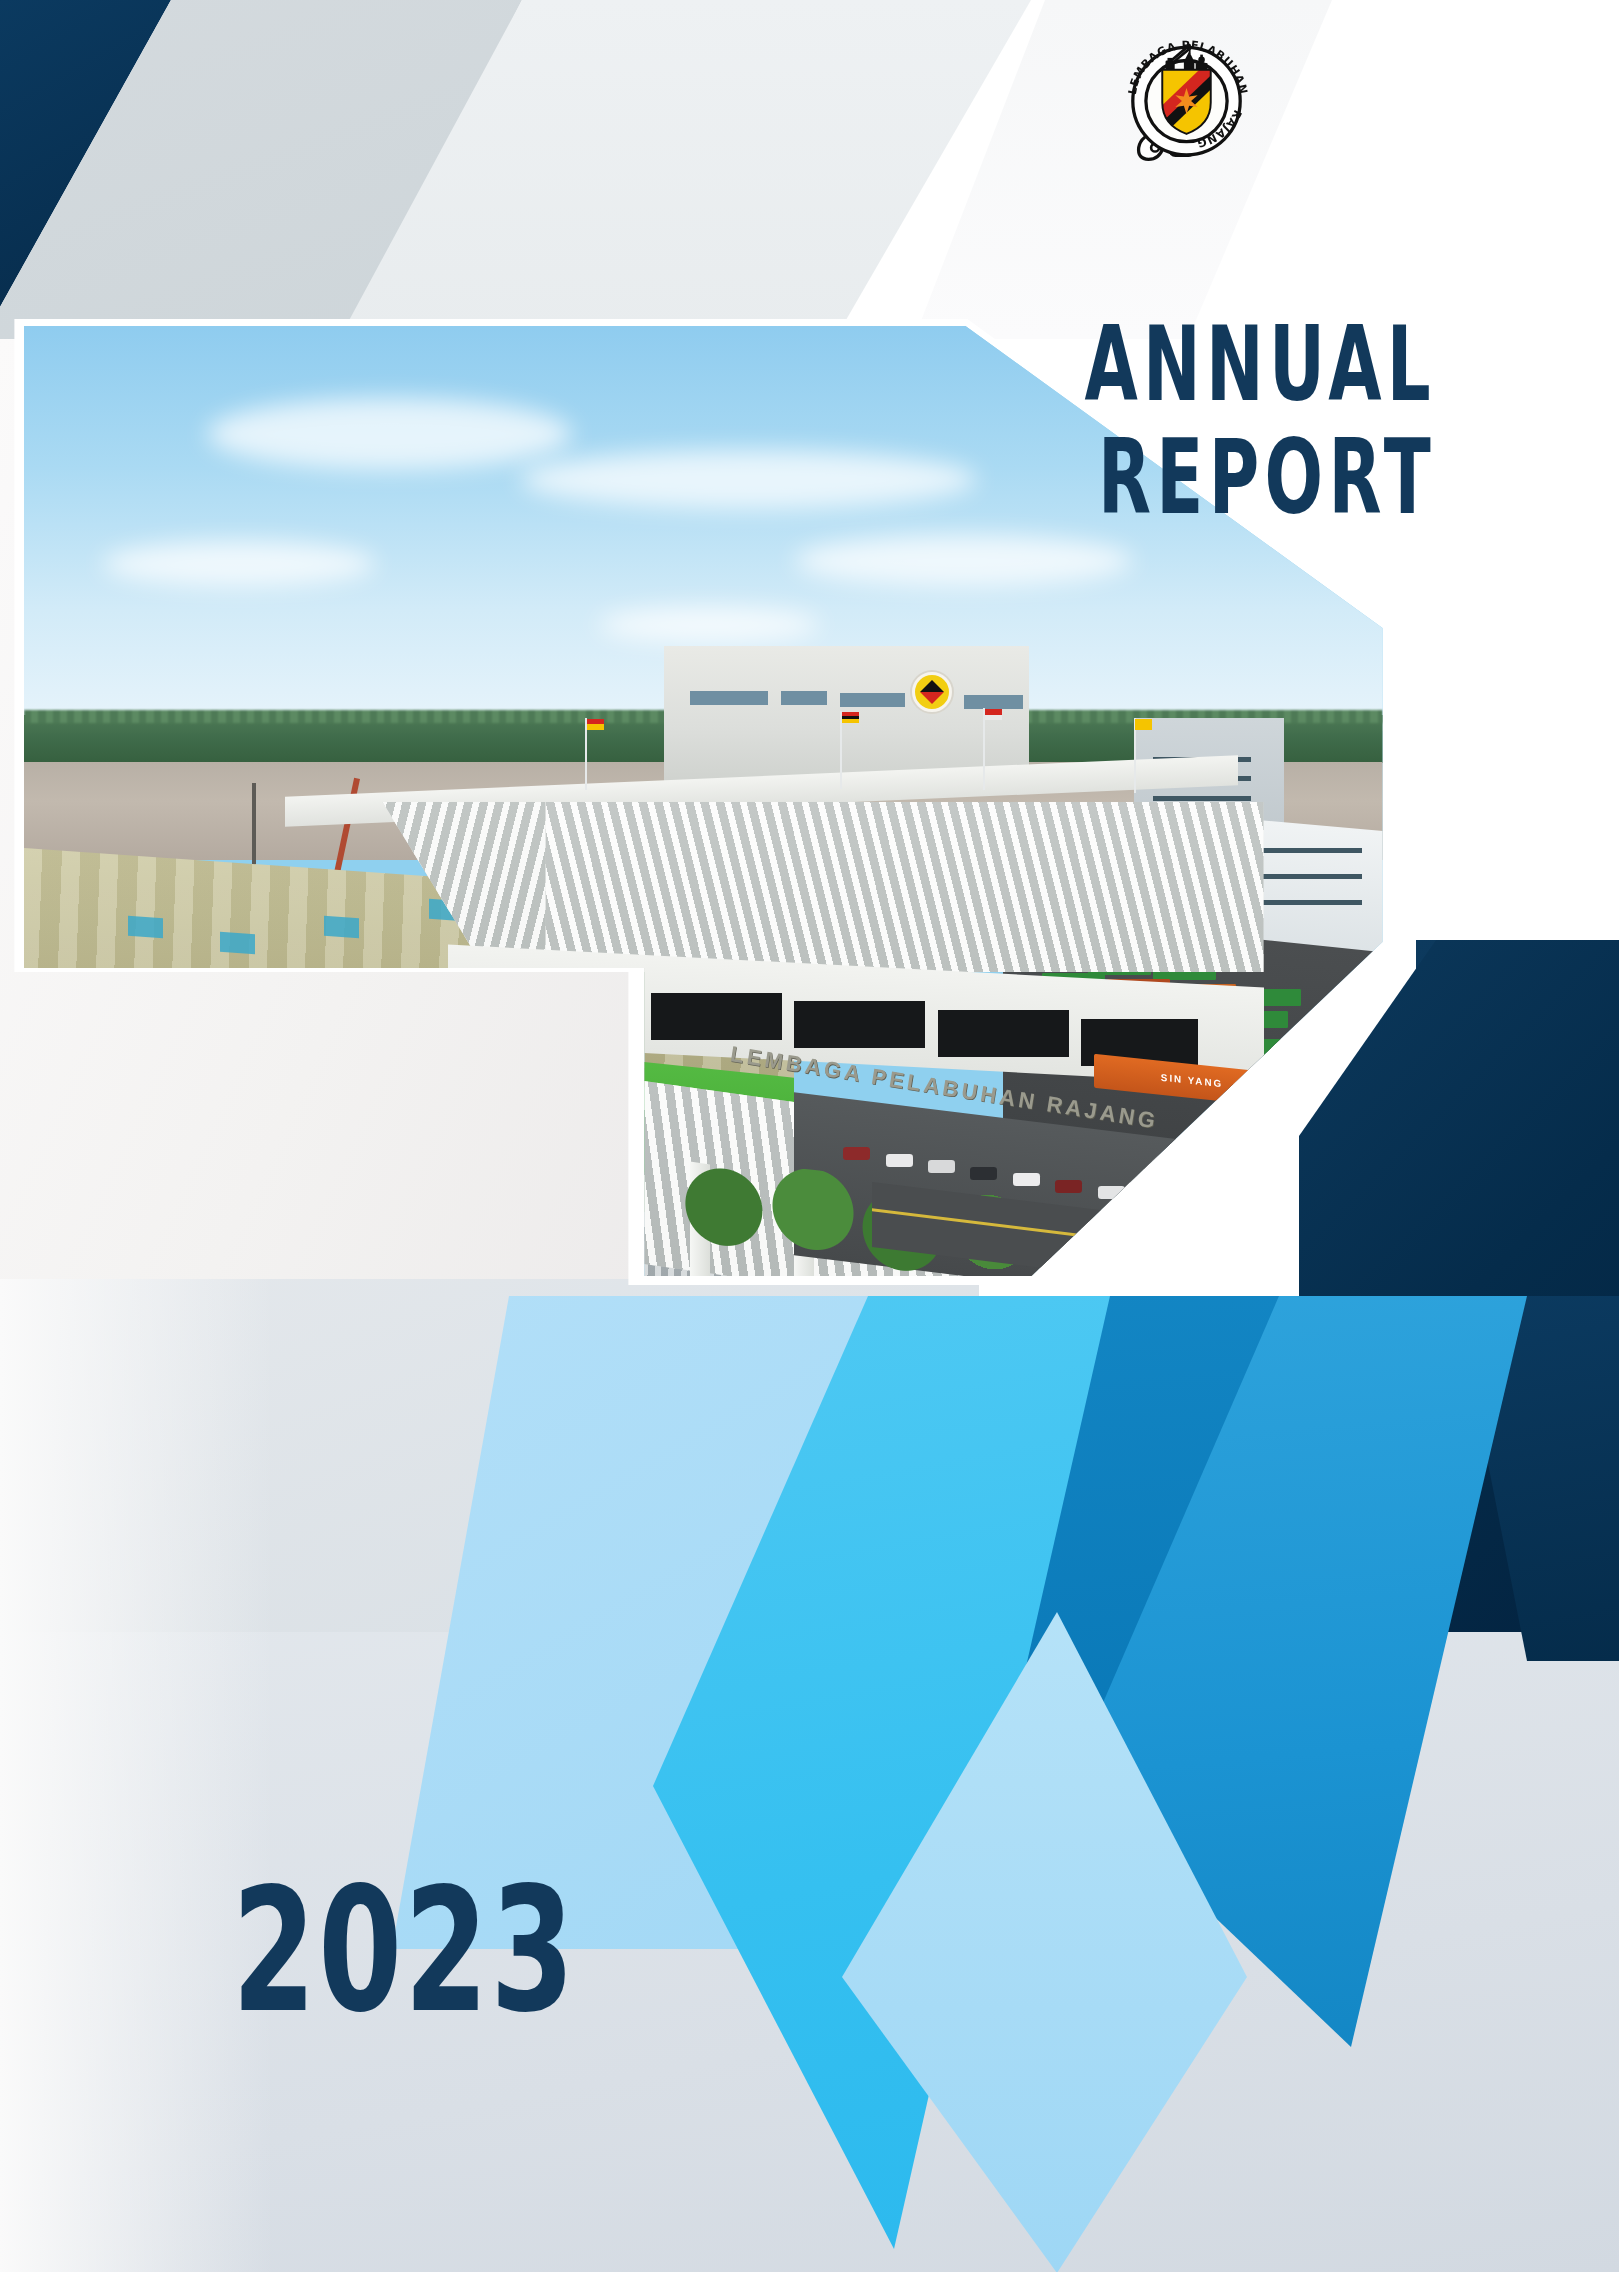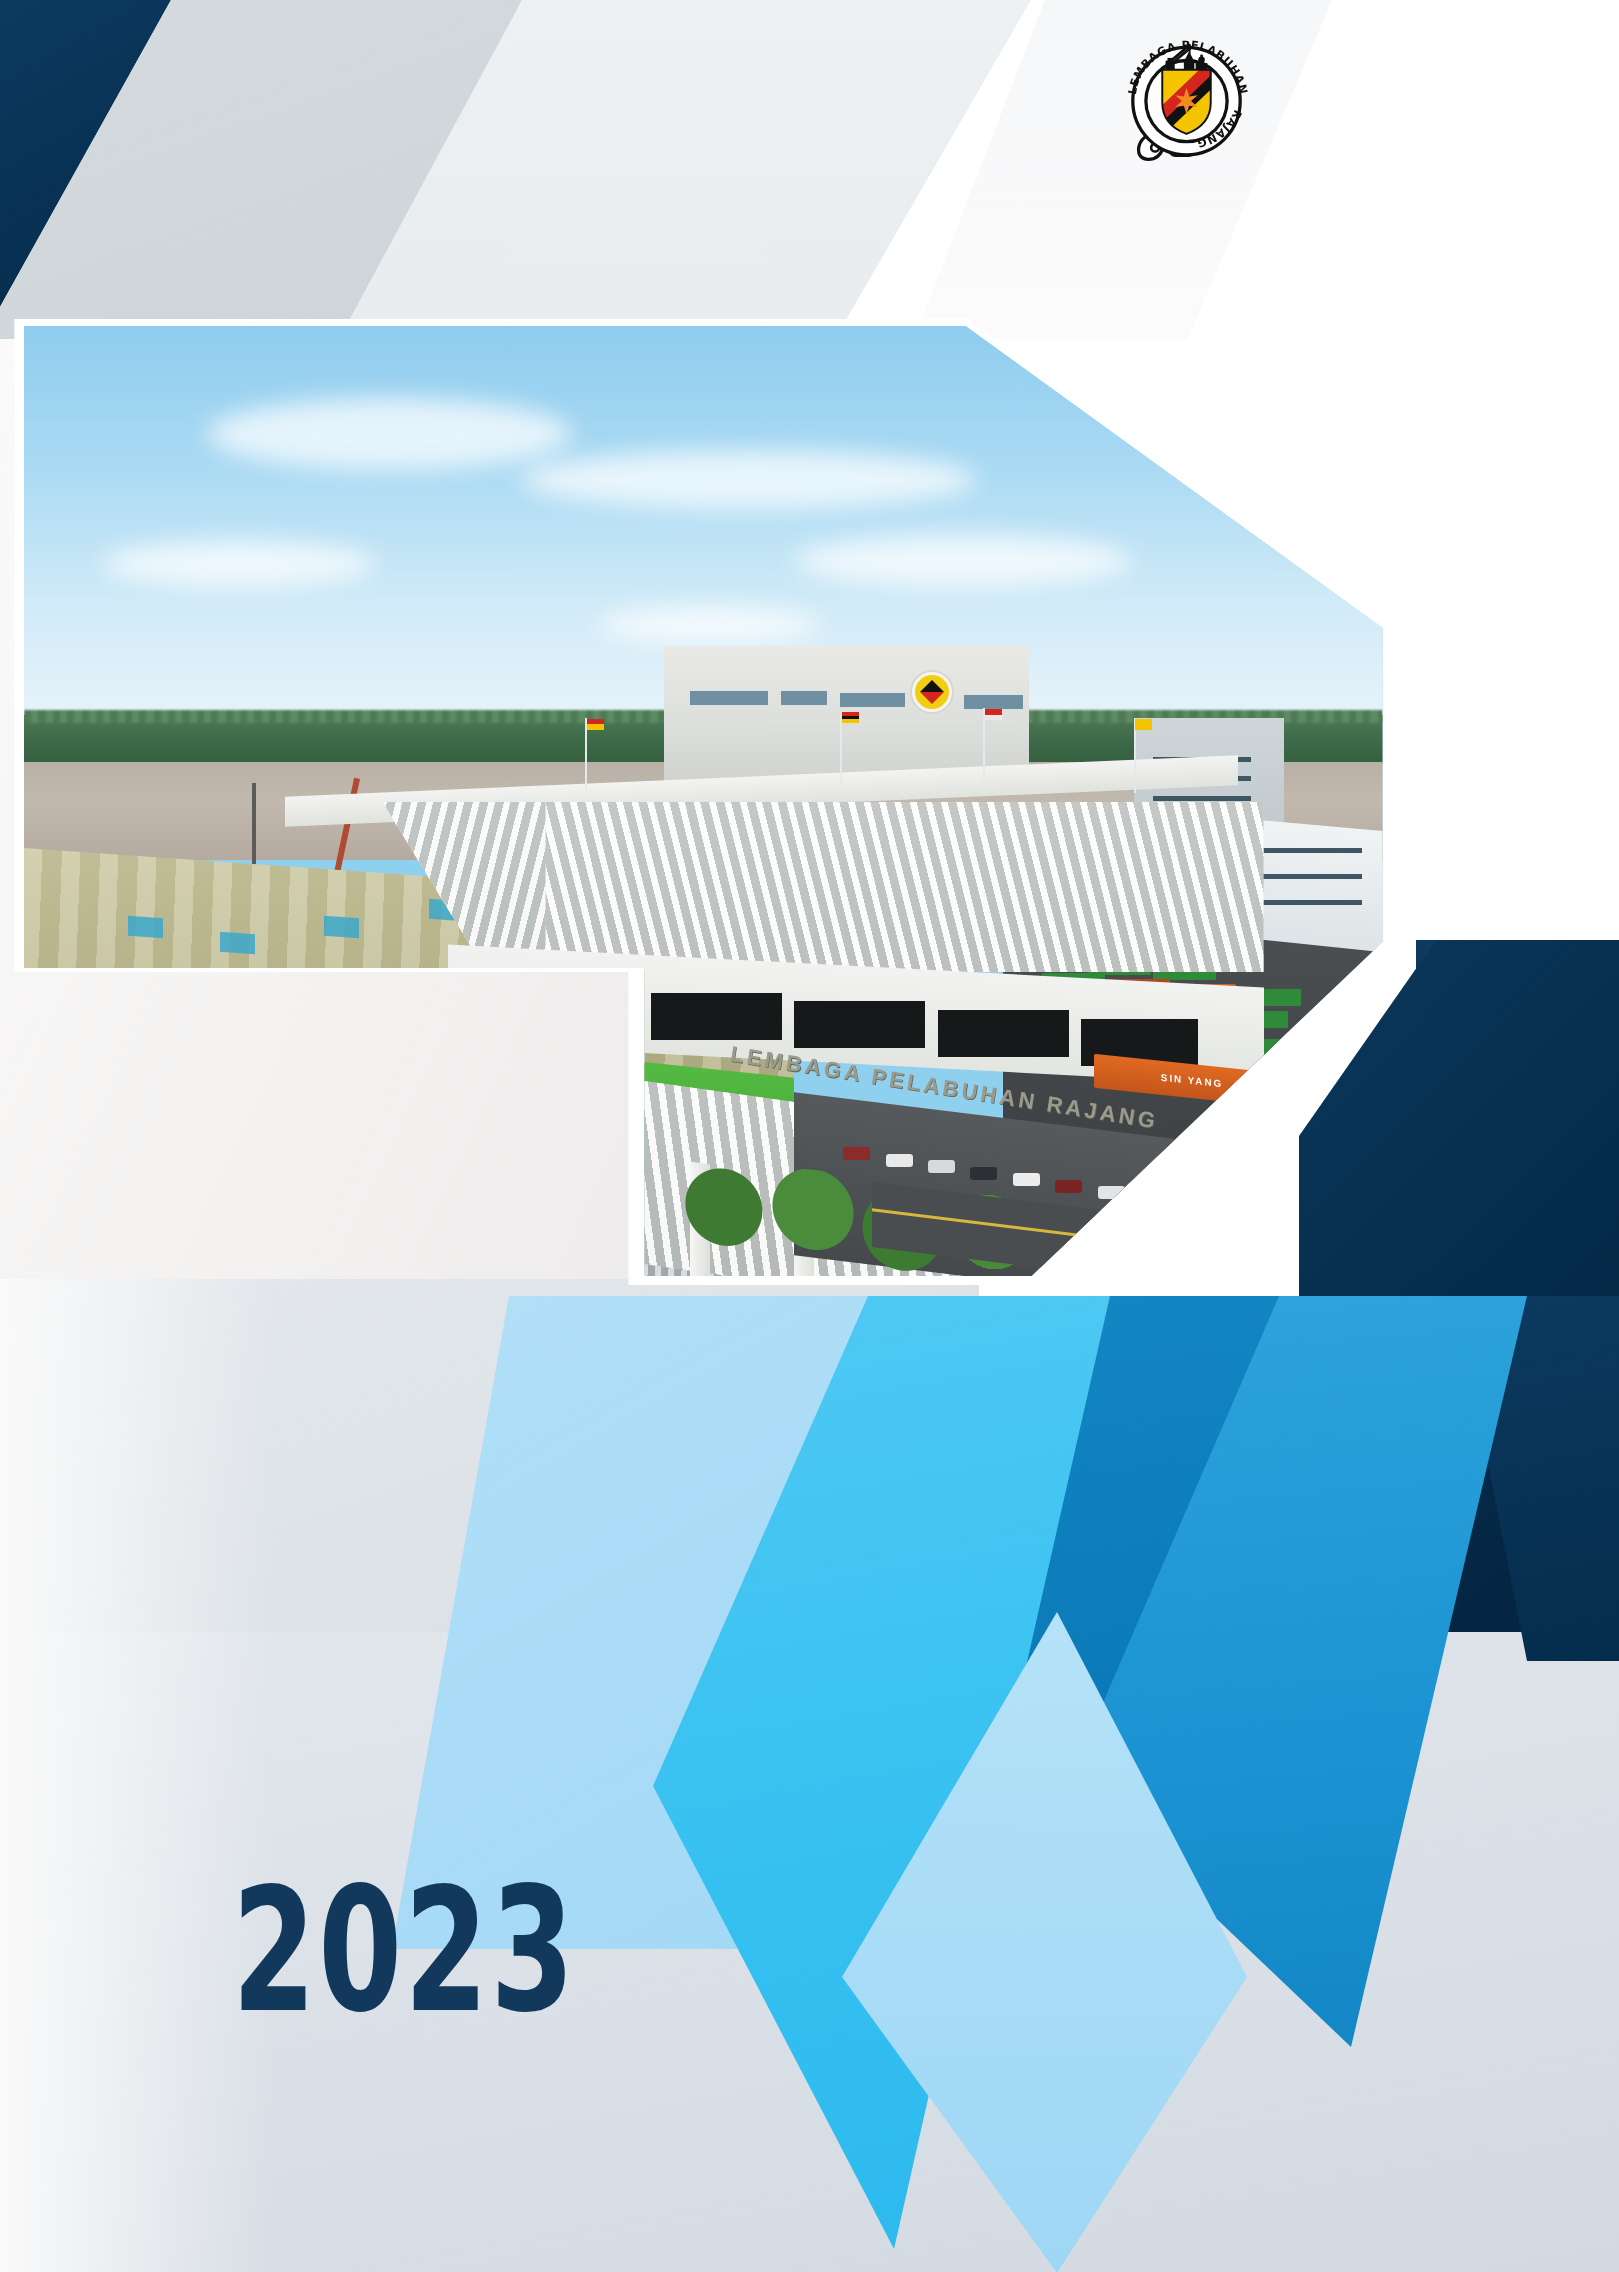--- a/index.html
+++ b/index.html
@@ -582,17 +582,21 @@
           <path d="M68,131 L141,61 L152,72 L79,142 Z" fill="#111111"></path>
         </g>
         <path d="M63,56 L137,56 L137,106 Q137,140 100,154 Q63,140 63,106 Z" fill="none" stroke="#111" stroke-width="3"></path>
         <g fill="#F28C1E">
           <polygon points="100,84 104,97 117,95 107,104 117,113 104,111 100,124 96,111 83,113 93,104 83,95 96,97"></polygon>
         </g>
       </g>
     </svg>
   </div>
 
+  <div class="title-block">
+    <div class="title-line first">ANNUAL</div>
+    <div class="title-line second">REPORT</div>
+  </div>
 
   <div class="year">2023</div>
 
 </div>
 
 
 </body></html>

